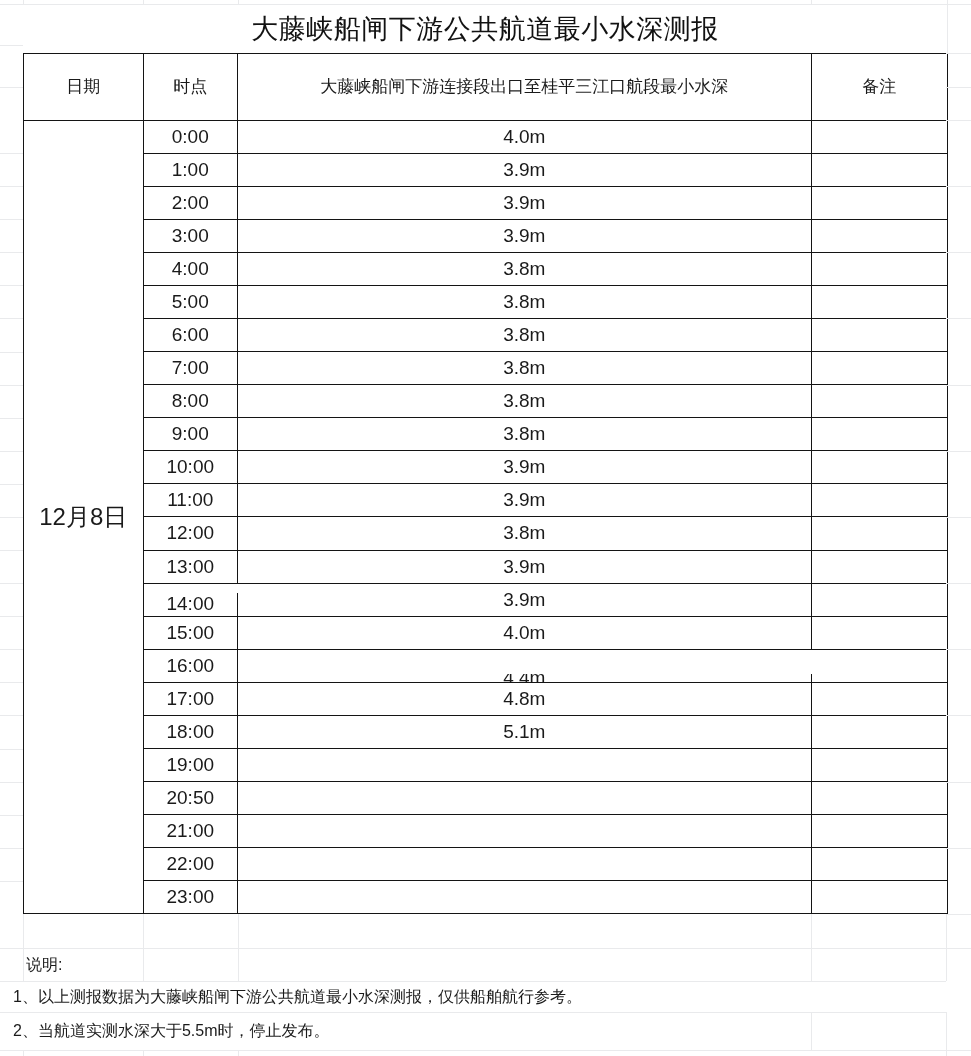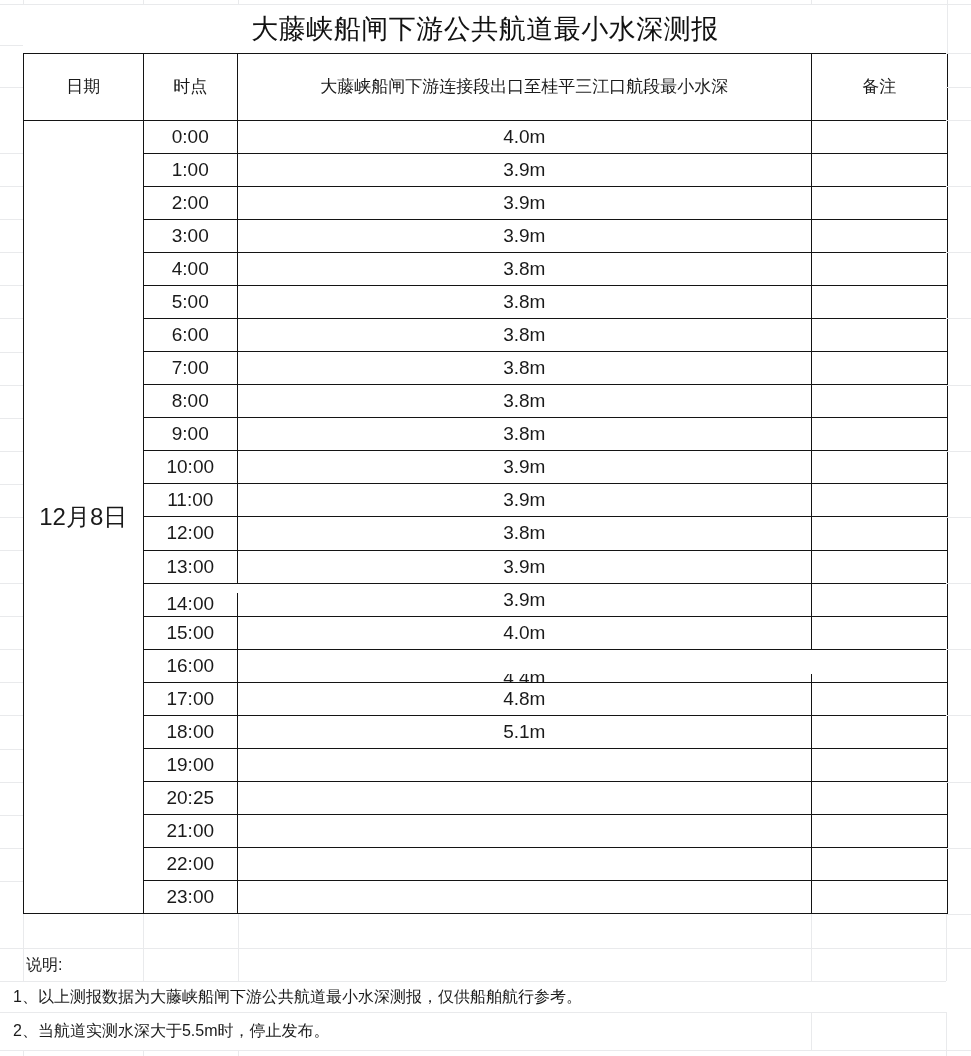--- a/index.html
+++ b/index.html
@@ -119,21 +119,21 @@
       <div class="cell remark" style="grid-area: 18 / 4;"></div>
       <div class="cell time" style="grid-area: 19 / 2;">17:00</div>
       <div class="cell depth" style="grid-area: 19 / 3;">4.8m</div>
       <div class="cell remark" style="grid-area: 19 / 4;"></div>
       <div class="cell time" style="grid-area: 20 / 2;">18:00</div>
       <div class="cell depth" style="grid-area: 20 / 3;">5.1m</div>
       <div class="cell remark" style="grid-area: 20 / 4;"></div>
       <div class="cell time" style="grid-area: 21 / 2;">19:00</div>
       <div class="cell depth" style="grid-area: 21 / 3;"></div>
       <div class="cell remark" style="grid-area: 21 / 4;"></div>
-      <div class="cell time" style="grid-area: 22 / 2;">20:25</div>
+      <div class="cell time" style="grid-area: 22 / 2;">20:50</div>
       <div class="cell depth" style="grid-area: 22 / 3;"></div>
       <div class="cell remark" style="grid-area: 22 / 4;"></div>
       <div class="cell time" style="grid-area: 23 / 2;">21:00</div>
       <div class="cell depth" style="grid-area: 23 / 3;"></div>
       <div class="cell remark" style="grid-area: 23 / 4;"></div>
       <div class="cell time" style="grid-area: 24 / 2;">22:00</div>
       <div class="cell depth" style="grid-area: 24 / 3;"></div>
       <div class="cell remark" style="grid-area: 24 / 4;"></div>
       <div class="cell time" style="grid-area: 25 / 2;">23:00</div>
       <div class="cell depth" style="grid-area: 25 / 3;"></div>

